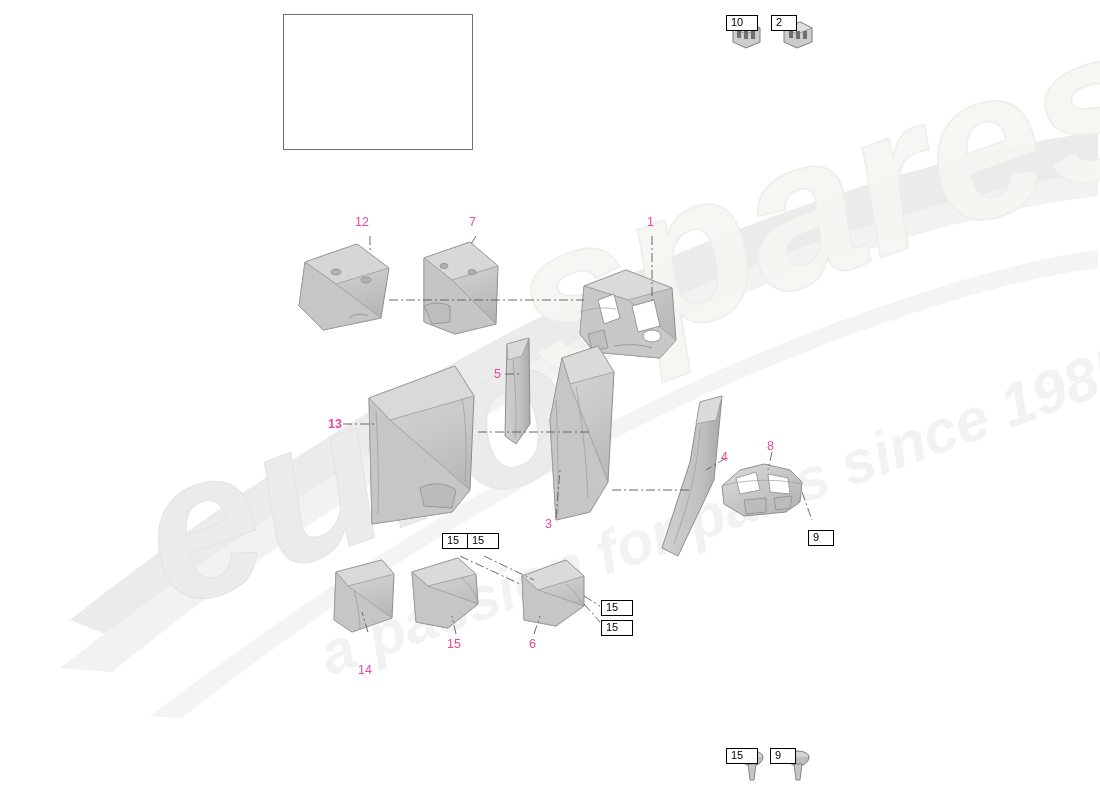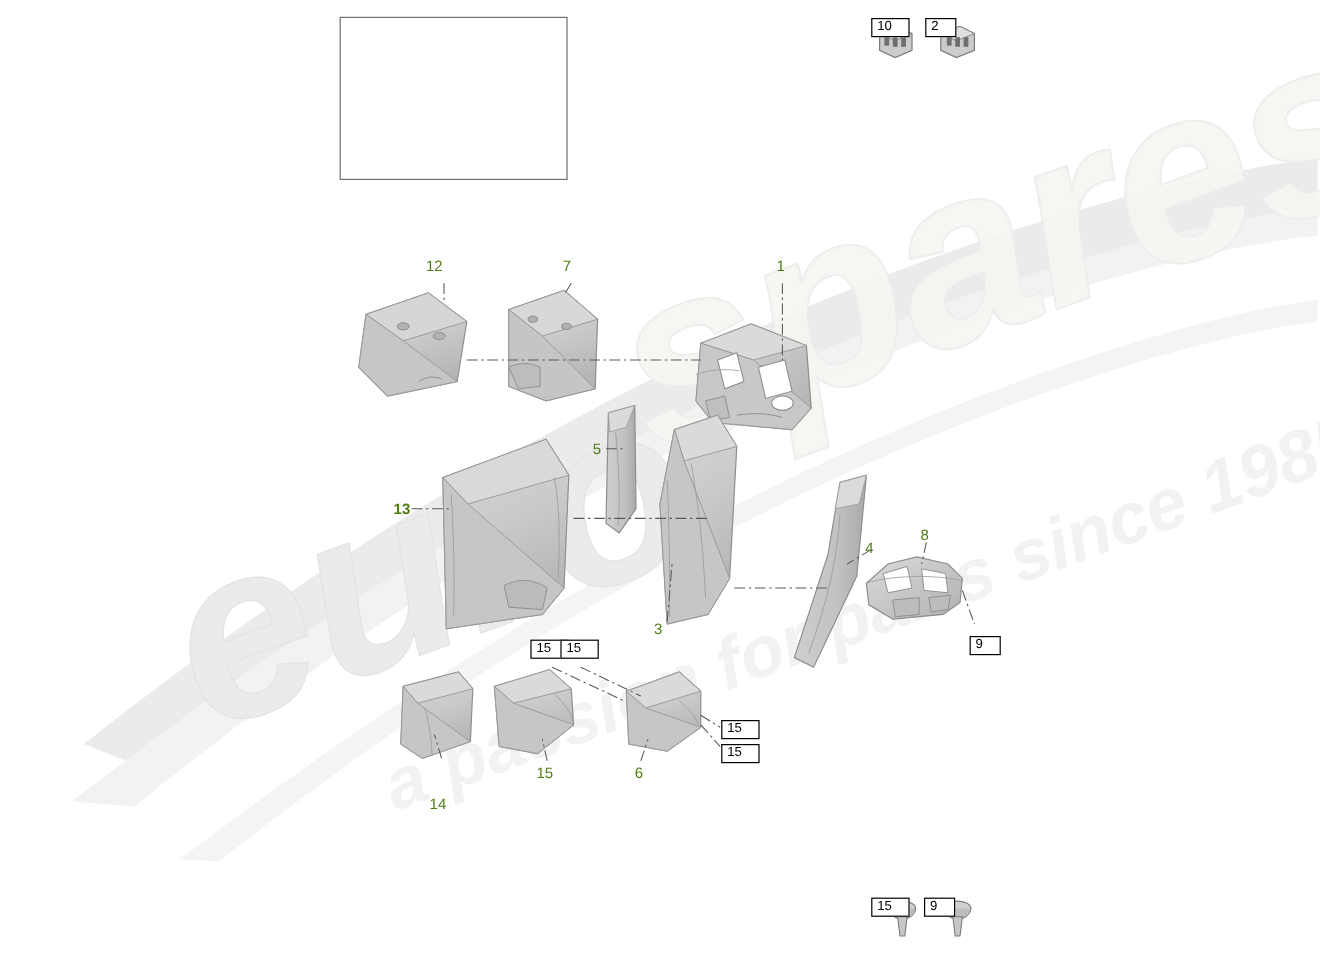--- a/index.html
+++ b/index.html
@@ -28,21 +28,21 @@
   .svg-layer {
     position: absolute;
     left: 0;
     top: 0;
     width: 1100px;
     height: 800px;
   }
   .callout {
     position: absolute;
     font-size: 12.5px;
-    color: #4d7c0f;
+    color: #ec4899;
     font-family: "Liberation Sans", sans-serif;
     line-height: 1;
     white-space: nowrap;
   }
   .boxnum {
     position: absolute;
     font-size: 11px;
     color: #000000;
     font-family: "Liberation Sans", sans-serif;
     border: 1px solid #000000;

